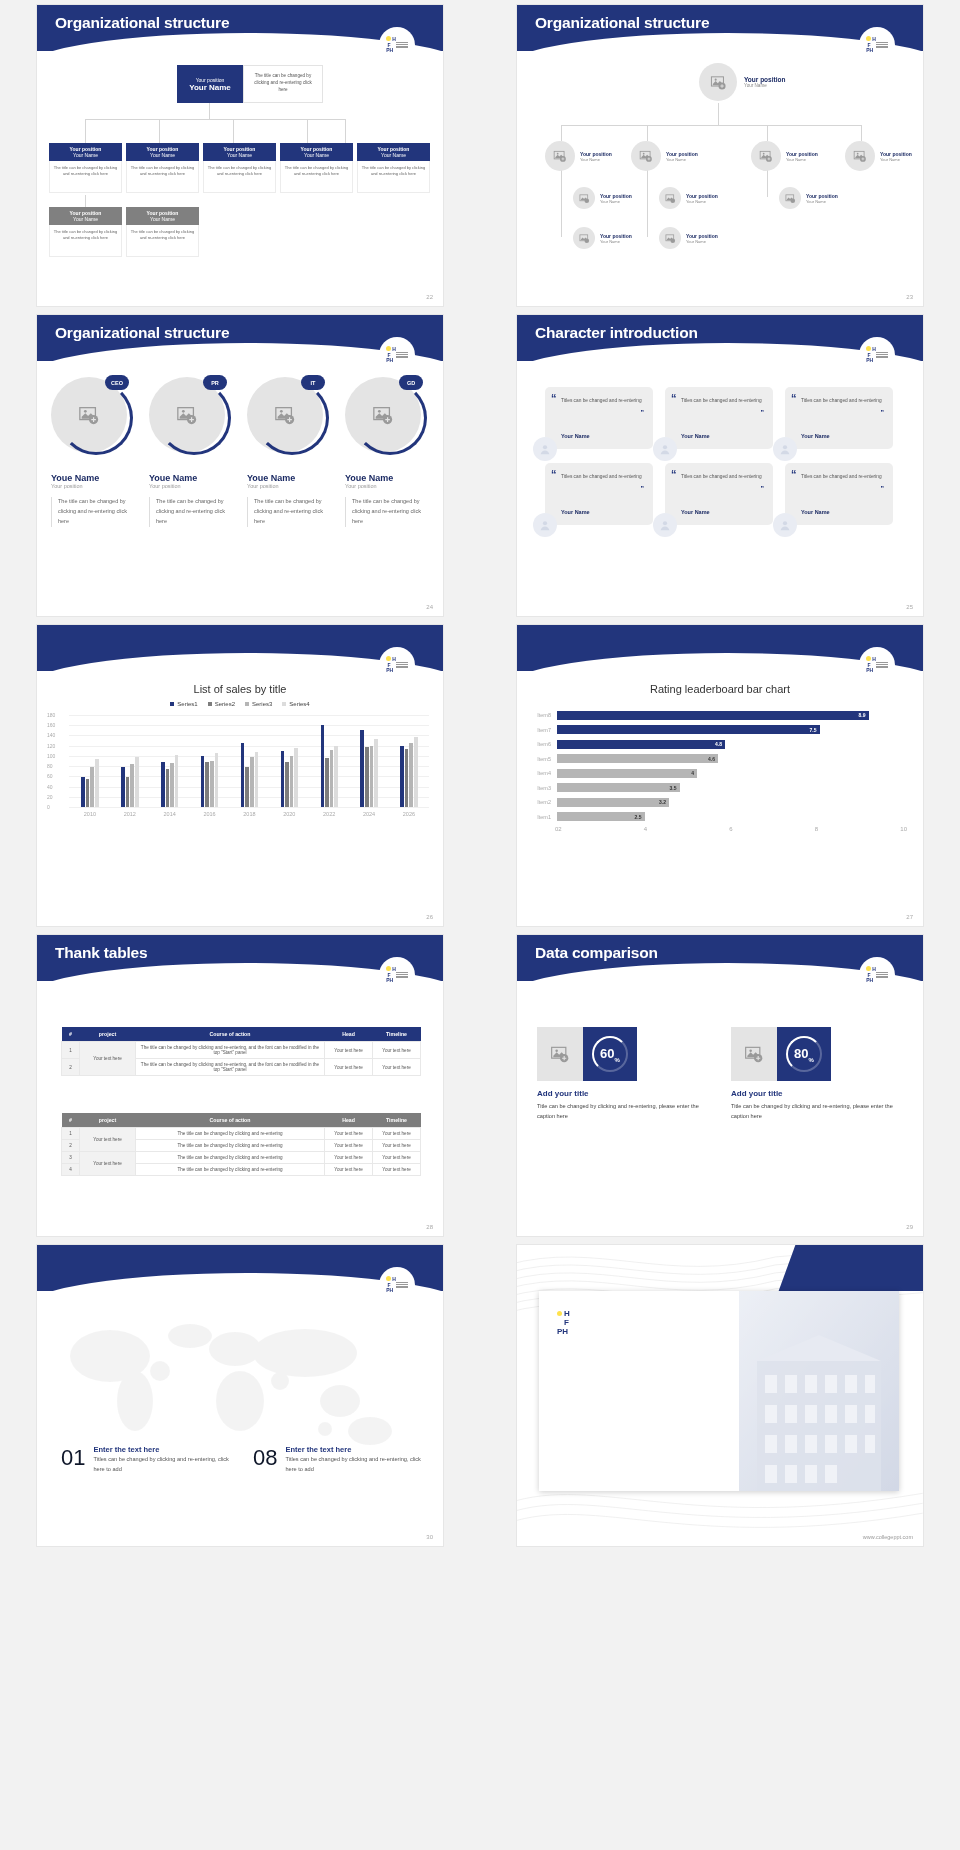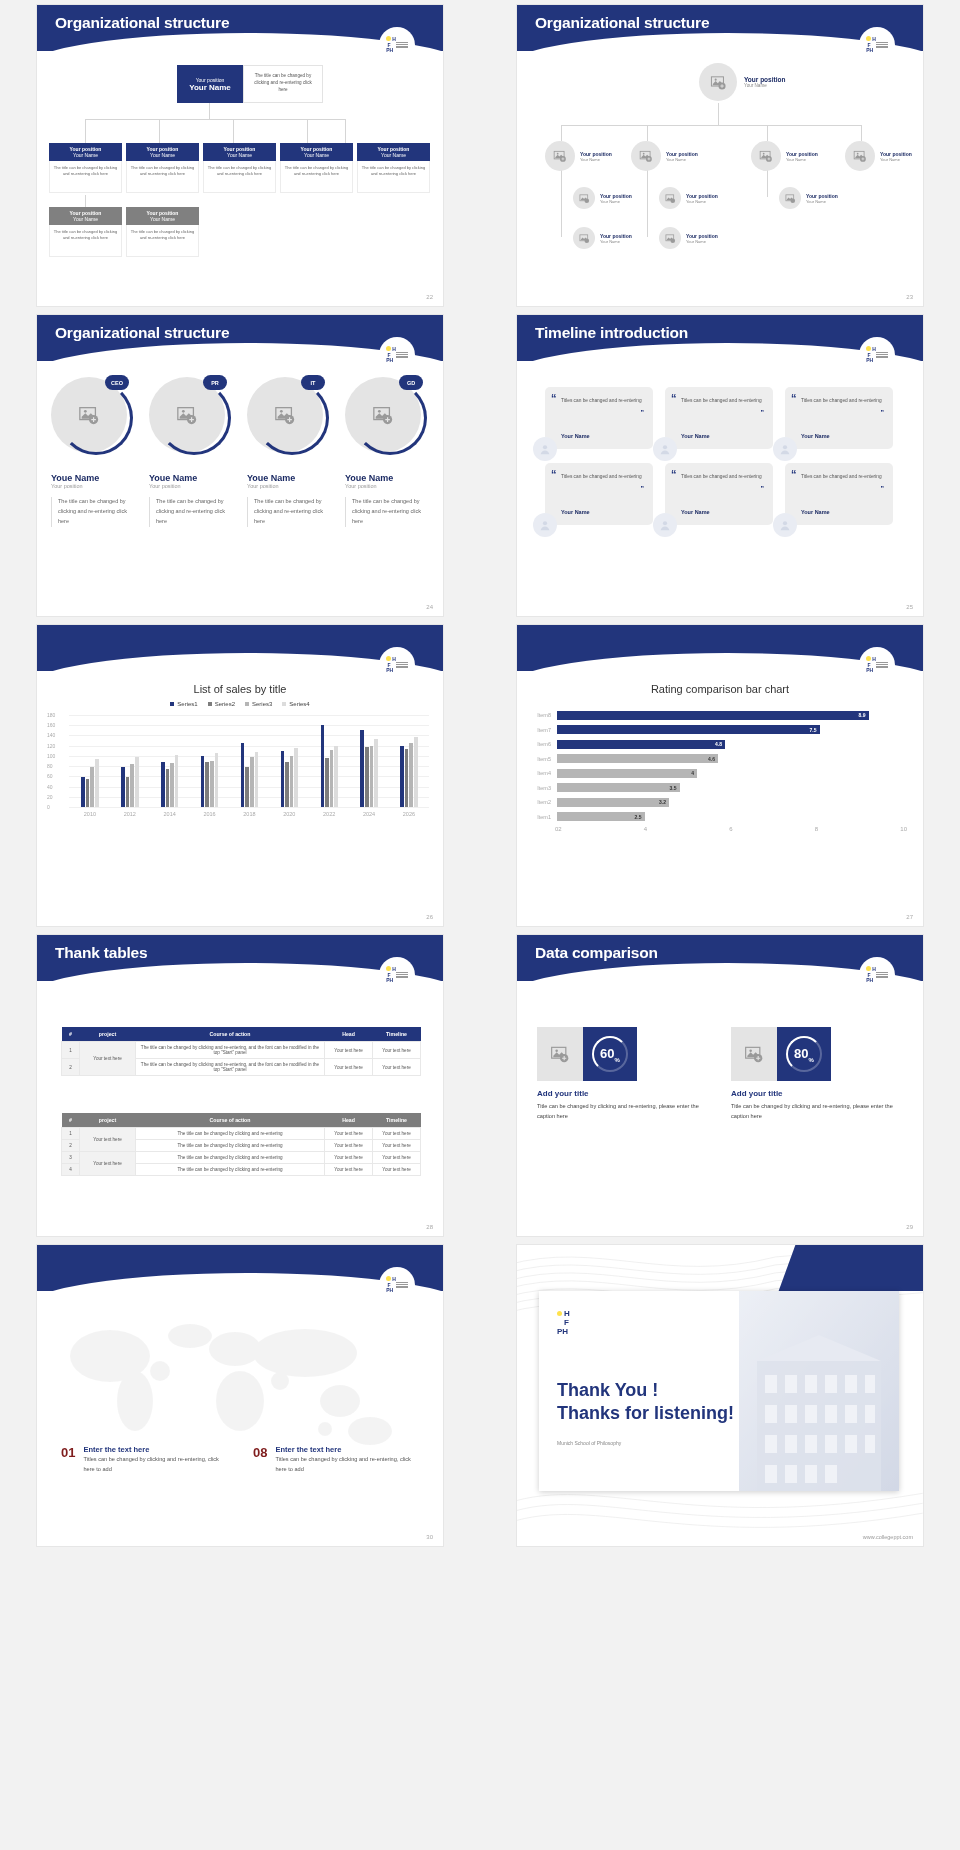--- a/index.html
+++ b/index.html
@@ -113,21 +113,21 @@
   .dc-pct { width:54px; height:54px; background:#22357c; color:#fff; display:flex;
     align-items:center; justify-content:center; position:relative; }
   .dc-ring { position:absolute; left:9px; top:9px; width:36px; height:36px; border:2.5px solid #fff;
     border-radius:50%; border-bottom-color:rgba(255,255,255,.25); border-right-color:rgba(255,255,255,.25); }
   .dc-num { font-size:13px; font-weight:bold; position:relative; z-index:2;}
   .dc-num sub { font-size:6px; }
   .dc-title { font-size:8px; font-weight:bold; color:#22357c; margin-top:8px; }
   .dc-desc { font-size:5.6px; color:#444; line-height:1.8; margin-top:3px; }
 
   
-  .gnum { font-size:13px; font-weight:bold; color:#7f1d1d; }
+  .gnum { font-size:22px; font-weight:normal; color:#0f172a; }
   .gtitle { font-size:7.5px; font-weight:bold; color:#22357c; }
   .gdesc { font-size:5.6px; color:#555; line-height:1.8; }
   .worldmap { position:absolute; left:0; top:56px; width:100%; height:190px; opacity:.5; }
 
   
   .ty-slide { position:relative; background:#fff; overflow:hidden; }
   .ty-band { position:absolute; right:0; top:0; width:150px; height:46px; background:#22357c; transform:skewX(-20deg) translateX(14px); }
   .ty-card { position:absolute; left:22px; top:46px; width:360px; height:200px; background:#fff;
     box-shadow:0 1px 6px rgba(0,0,0,.2); overflow:hidden; }
   .ty-h1 { font-size:18px; font-weight:bold; color:#22357c; line-height:1.3; }
@@ -488,21 +488,21 @@
         <div class="p3name" style="margin-top:14px;">Youe Name</div>
         <div class="p3pos">Your position</div>
         <div class="p3txt" style="margin-top:8px;">The title can be changed by clicking and re-entering click here</div>
       </div>
     </div>
     <div class="pgnum">24</div>
   </div>
 
   <div class="slide">
     <div class="hdr">
-      <h1>Timeline introduction</h1>
+      <h1>Character introduction</h1>
       <div class="curve"></div>
     </div>
     <div class="logo">
       <span class="hfph"><span class="dot"></span>H<br><span style="opacity:0">.</span>F<br>PH</span>
       <span class="lines">
           <i></i>
           <i></i>
           <i></i>
           <i></i>
         </span>
@@ -705,21 +705,21 @@
     <div class="logo">
       <span class="hfph"><span class="dot"></span>H<br><span style="opacity:0">.</span>F<br>PH</span>
       <span class="lines">
           <i></i>
           <i></i>
           <i></i>
           <i></i>
         </span>
     </div>
 
-    <div class="chtitle">Rating comparison bar chart</div>
+    <div class="chtitle">Rating leaderboard bar chart</div>
     <div style="margin:14px 16px 0 8px;position:relative;" id="lb-plot">
         <div class="hbar-row">
           <div class="hbar-lab">Item8</div>
           <div class="hbar-track">
             <div class="hbar-fill" style="width: 89%; background: rgb(34, 53, 124); color: rgb(255, 255, 255);">8.9</div>
           </div>
         </div>
         <div class="hbar-row">
           <div class="hbar-lab">Item7</div>
           <div class="hbar-track">
@@ -1019,22 +1019,17 @@
             <rect x="86" y="174" width="12" height="18"></rect>
         </g>
         <polygon points="18,70 80,44 142,70" fill="#d4dae8"></polygon>
       </svg>
       <div style="position:absolute;left:18px;top:18px;">
         <div style="font-size:8px;line-height:1.15;color:#22357c;font-weight:bold;">
           <span style="display:inline-block;width:5px;height:5px;border-radius:50%;background:#ffe24d;margin-right:2px;"></span>H<br>
           <span style="margin-left:7px;">F</span><br>PH
         </div>
       </div>
-      <div style="position:absolute;left:18px;top:88px;">
-        <div class="ty-h1">Thank You !</div>
-        <div class="ty-h1">Thanks for listening!</div>
-        <div class="ty-sub">Munich School of Philosophy</div>
-      </div>
     </div>
     <div class="ty-foot">www.collegeppt.com</div>
   </div>
 
 </div>
 
 </body></html>

